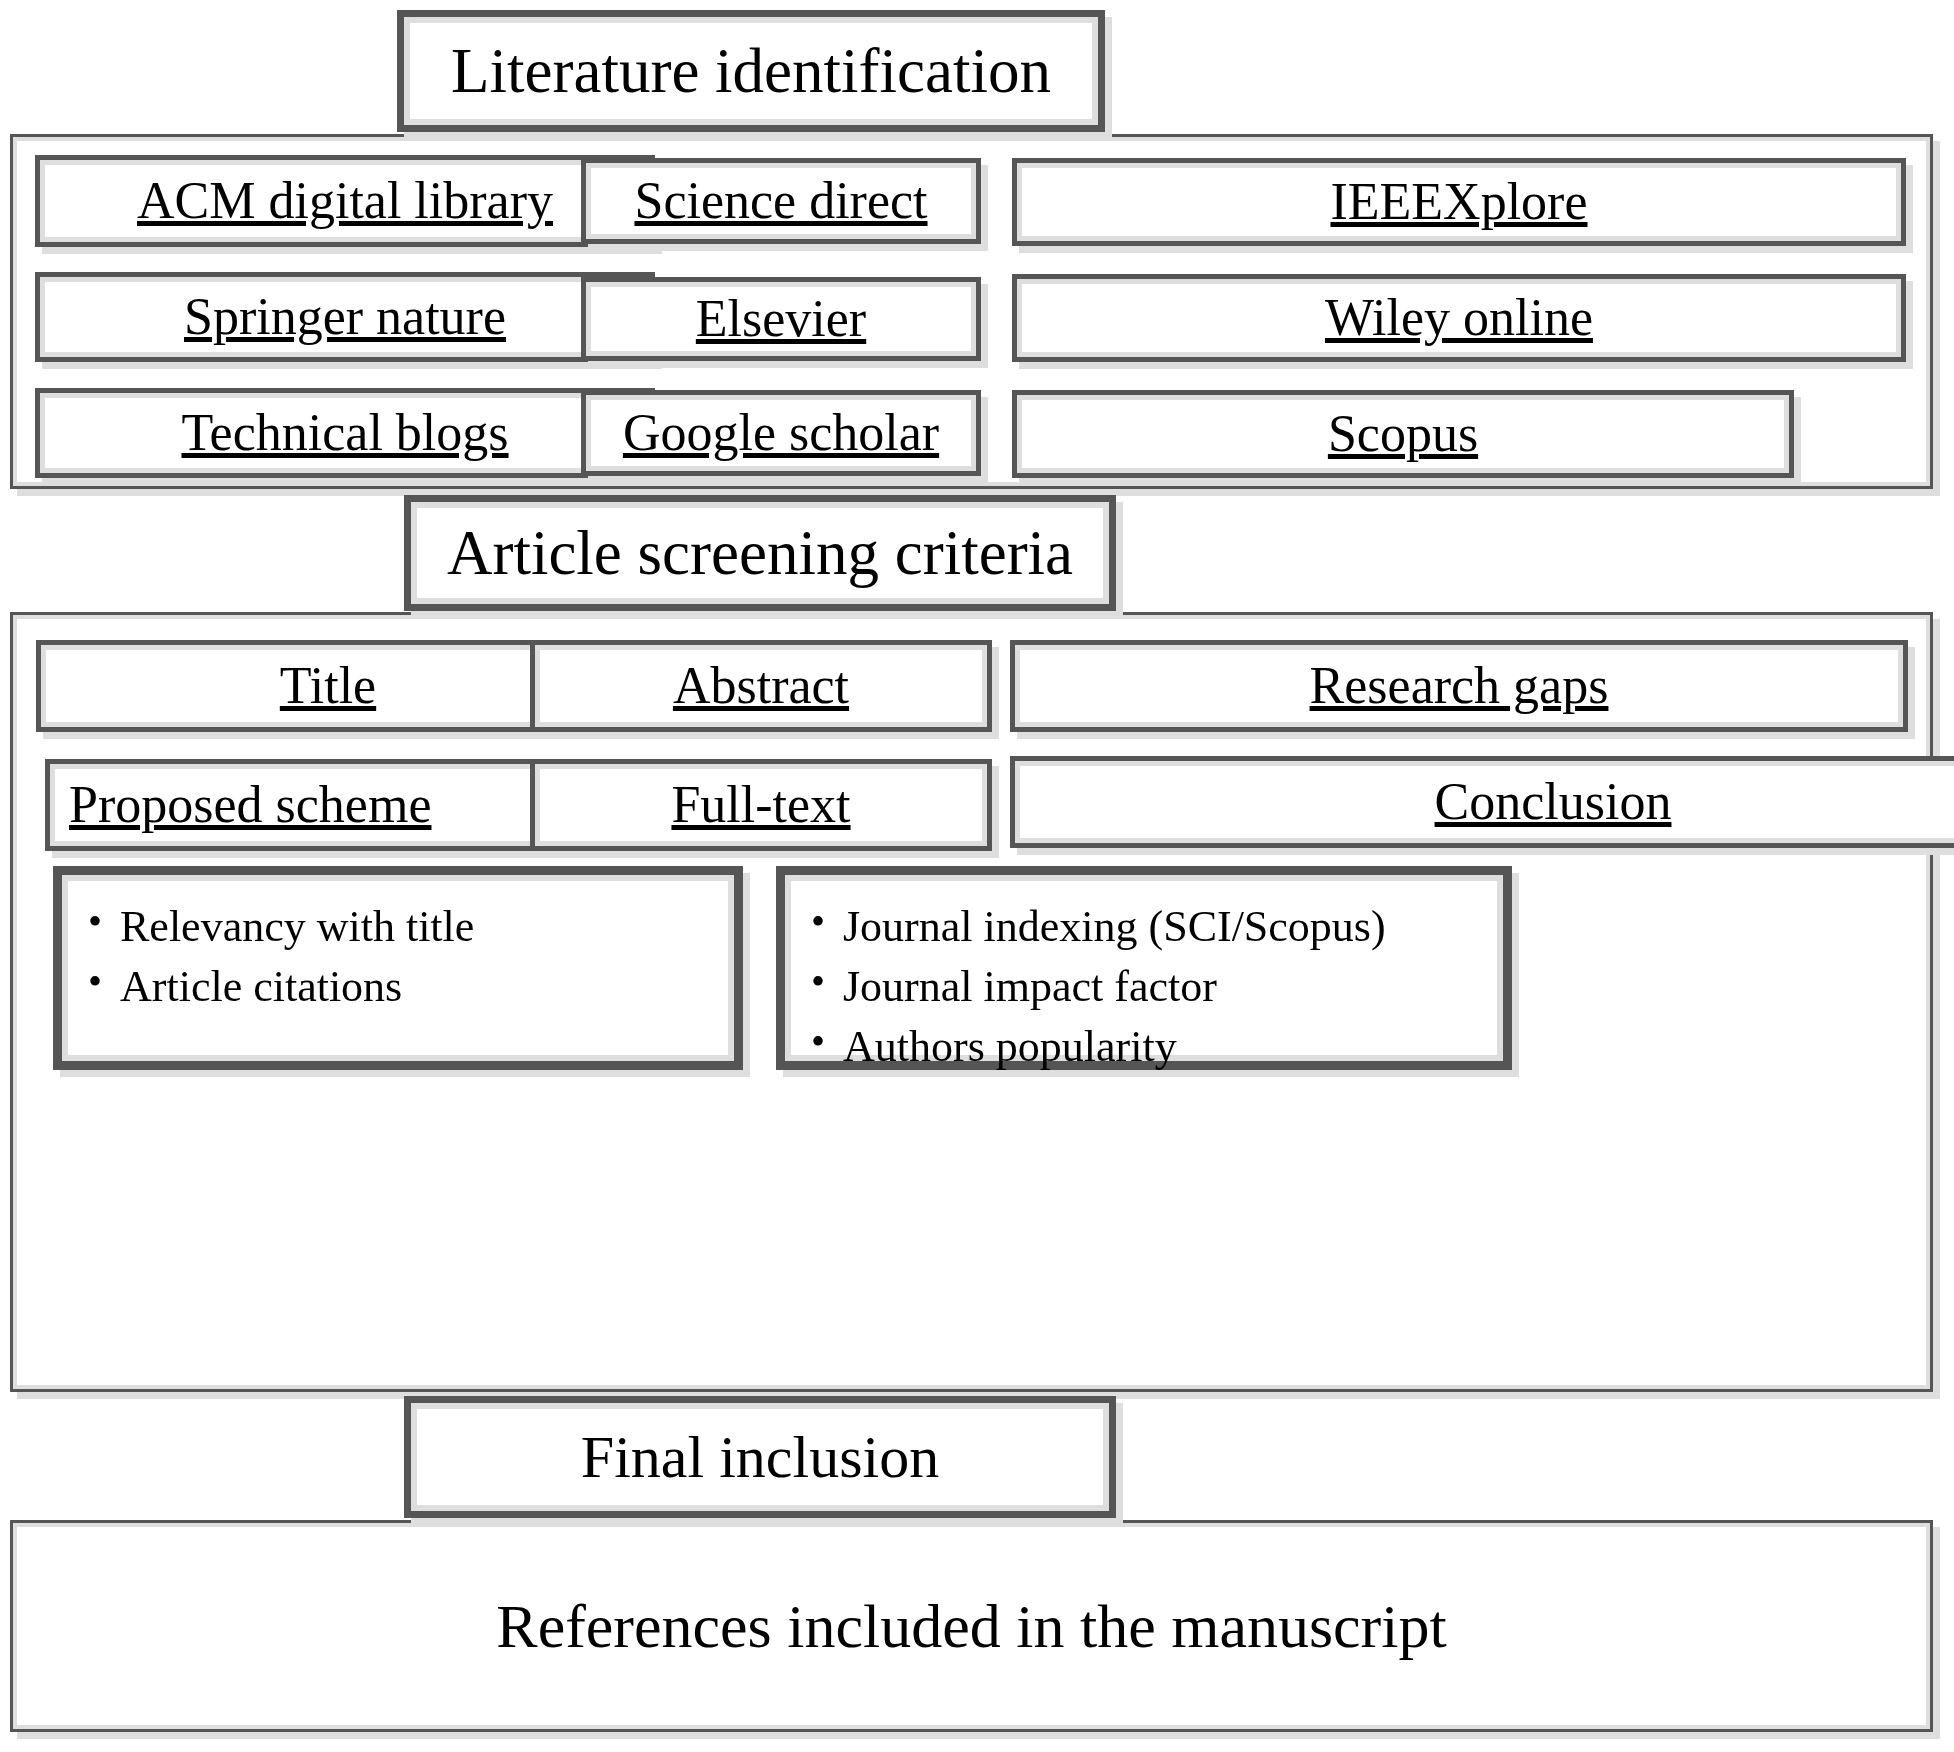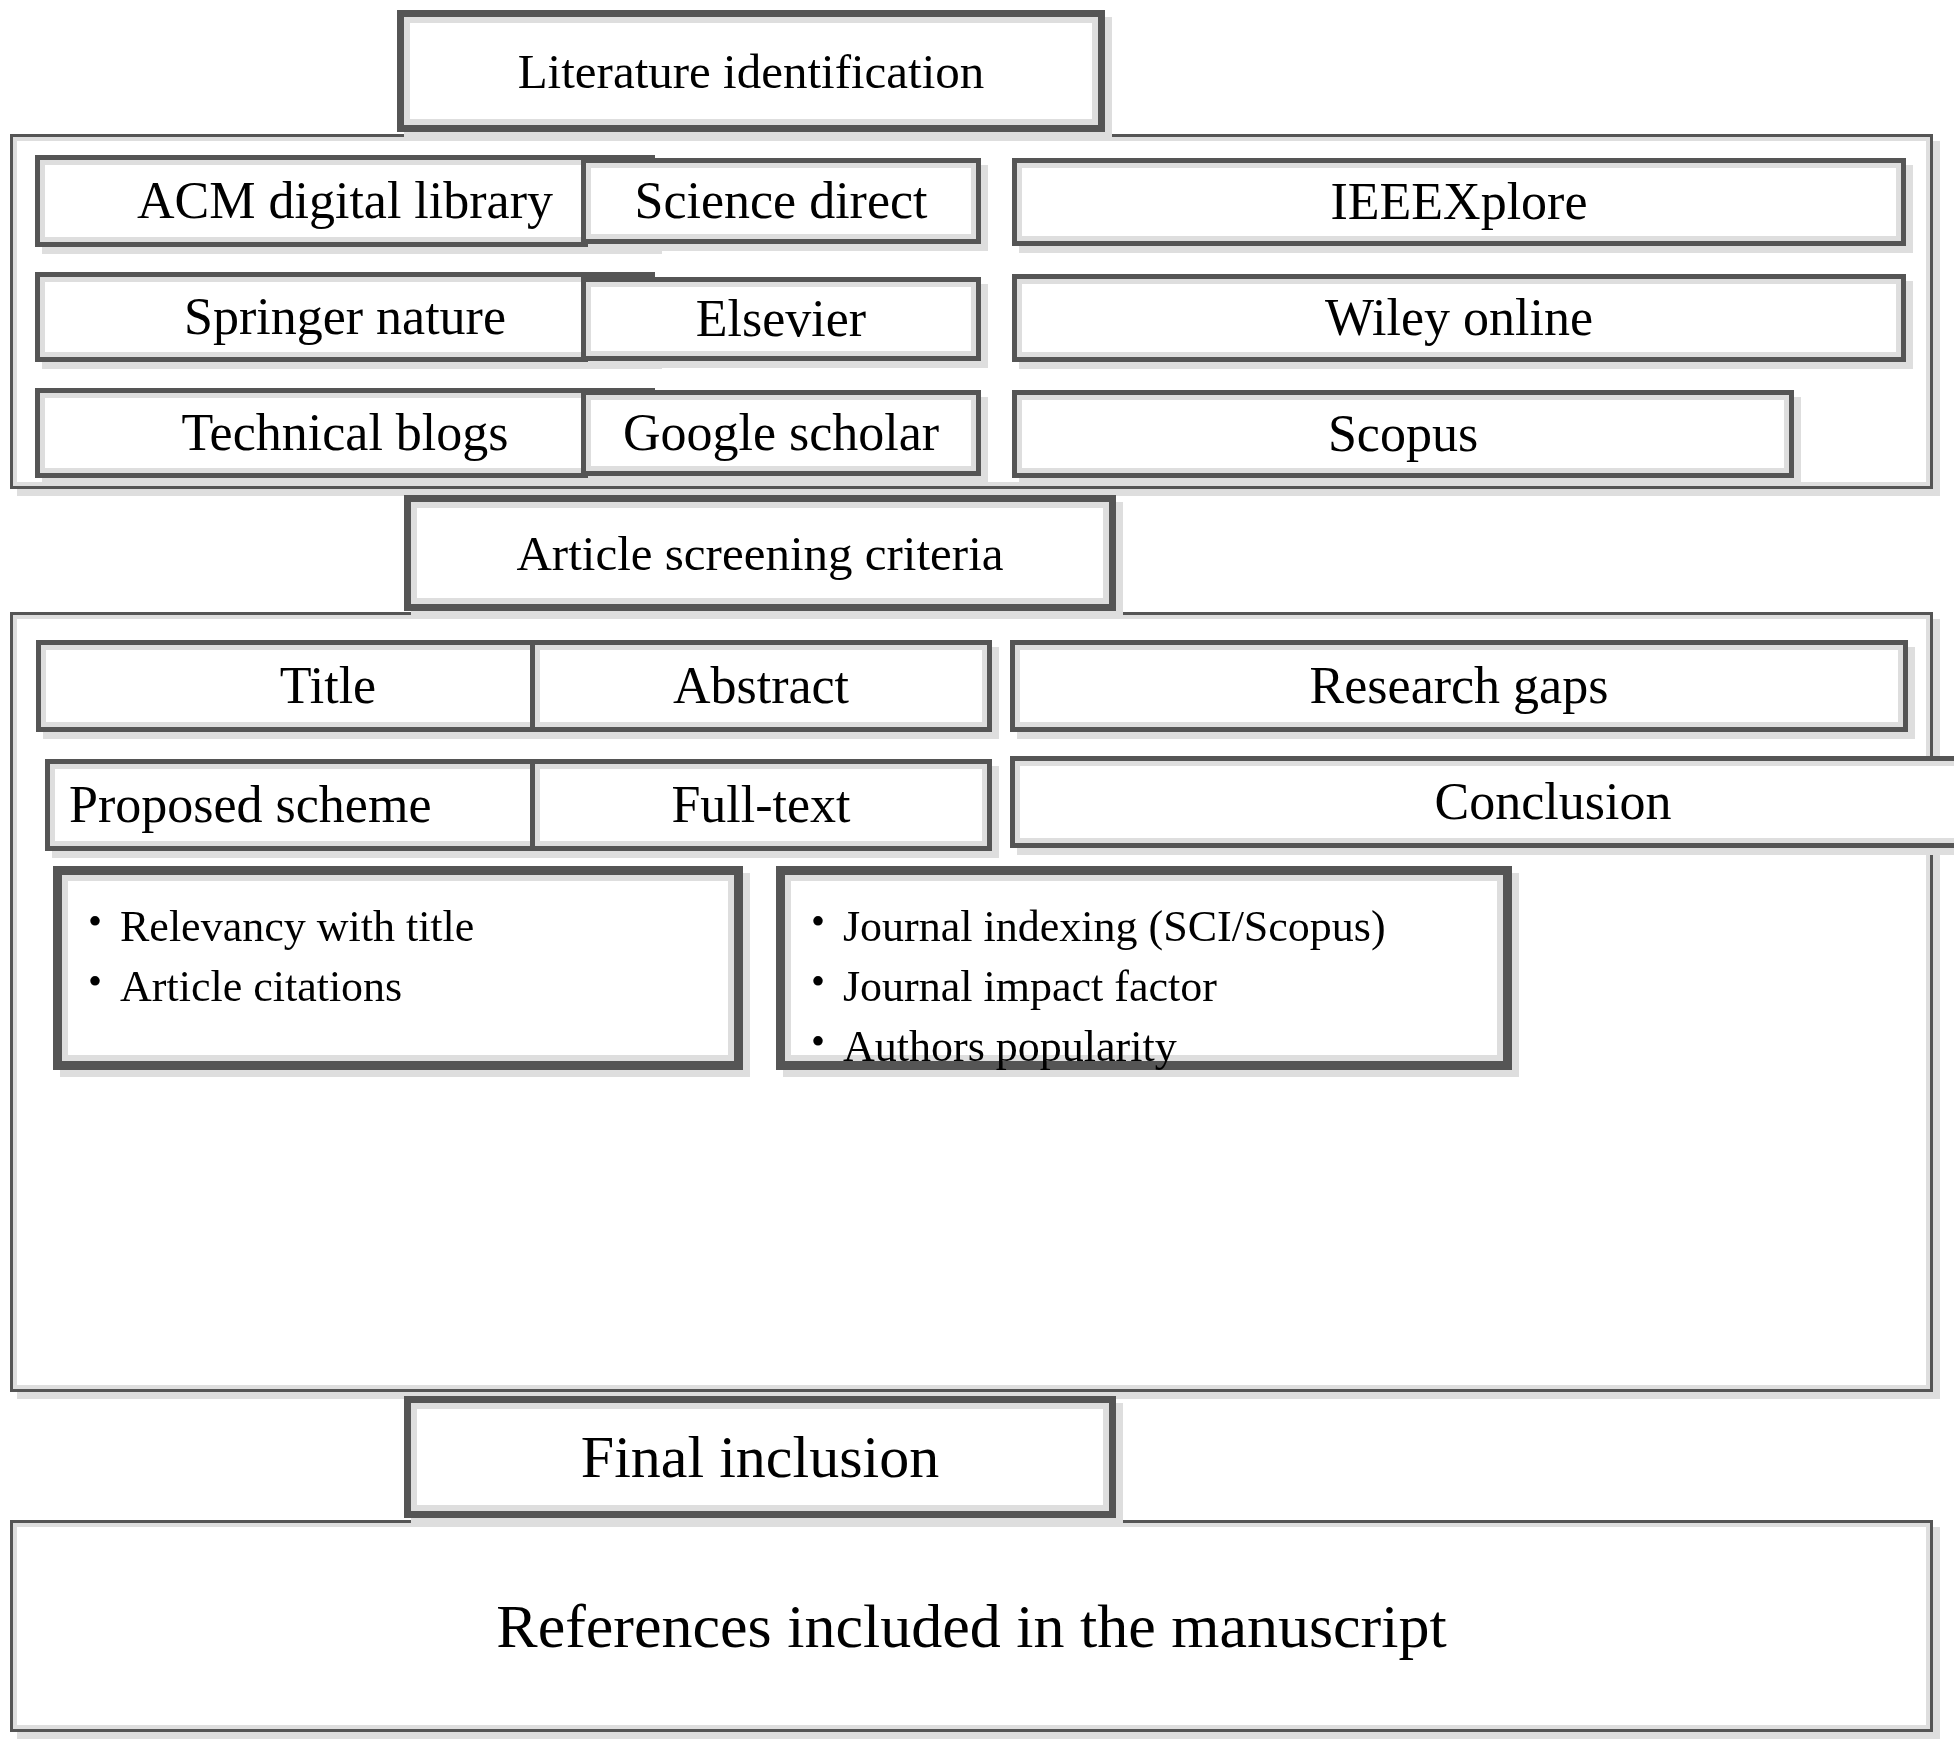--- a/index.html
+++ b/index.html
@@ -52,32 +52,33 @@
 
   
   .header-box {
     border-width: 7px;
     z-index: 6;
   }
   .header-box > .inner {
     border-width: 6px;
   }
   .header-box .label {
-    font-size: 49px;
+    font-size: 63px;
     line-height: 1;
     white-space: nowrap;
   }
 
   
   .leaf {
     border-width: 5px;
     z-index: 4;
   }
   .leaf > .inner {
     border-width: 5px;
+    text-decoration: underline;
   }
   .leaf .label {
     font-size: 52px;
     line-height: 1;
     white-space: nowrap;
   }
   .leaf.left-align > .inner {
     justify-content: flex-start;
     padding-left: 14px;
   }

